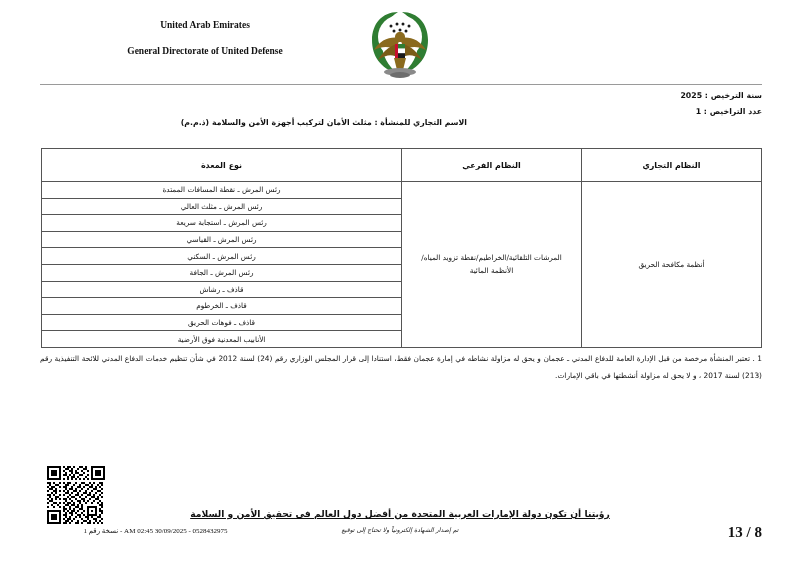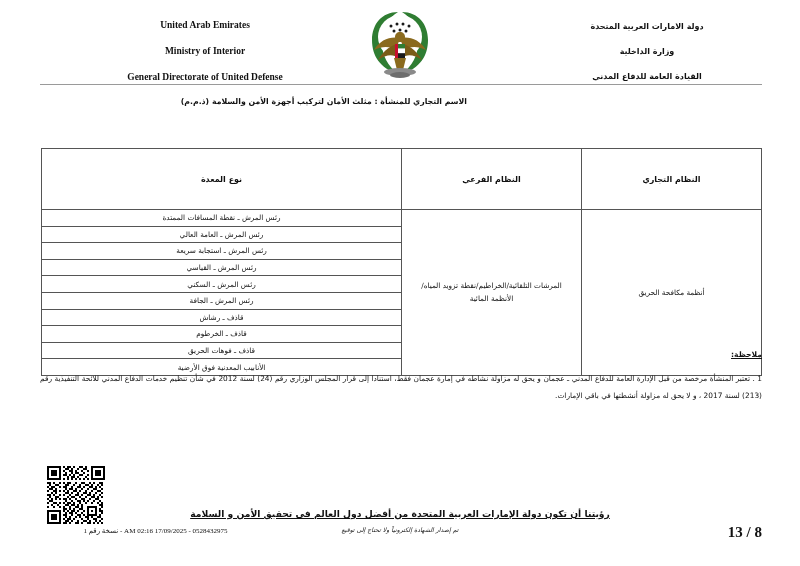--- a/index.html
+++ b/index.html
@@ -80,21 +80,21 @@
     font-weight: bold;
     font-size: 7.8px;
     line-height: 15.5px;
     color: #111;
   }
   .license-block div { white-space: nowrap; }
 
   .biz-name {
     position: absolute;
     right: 333px;
-    top: 94px;
+    top: 115px;
     direction: rtl;
     text-align: right;
     white-space: nowrap;
     font-family: "DejaVu Sans", "Liberation Sans", sans-serif;
     font-weight: bold;
     font-size: 7.8px;
     line-height: 15.5px;
     color: #111;
   }
 
@@ -115,21 +115,21 @@
     border: 1px solid #555;
     text-align: center;
     vertical-align: middle;
     font-family: "DejaVu Sans", "Liberation Sans", sans-serif;
     color: #111;
   }
   table.equip th {
     height: 28px;
     font-size: 8px;
     font-weight: bold;
-    padding: 16px 4px;
+    padding: 2px 4px;
   }
   table.equip td.equip-cell {
     height: 15.6px;
     font-size: 7.3px;
     font-weight: normal;
     padding: 0 4px;
     white-space: nowrap;
   }
   table.equip td.merged {
     font-size: 7.3px;
@@ -222,21 +222,20 @@
     color: #111;
   }
 </style>
 </head>
 <body>
 
 <div class="header">
 
   <div class="header-en">
     <div>United Arab Emirates</div>
-    <div>Ministry of Interior</div>
     <div>General Directorate of United Defense</div>
   </div>
 
   <div class="emblem">
     <svg viewBox="0 0 72 78" width="72" height="78">
 
       <path d="M34 8 C18 8 8 20 8 36 C8 52 16 64 34 70 C24 62 18 52 18 38 C18 24 24 14 34 8 Z" fill="#2f7d32"></path>
 
       <path d="M38 8 C54 8 64 20 64 36 C64 52 56 64 38 70 C48 62 54 52 54 38 C54 24 48 14 38 8 Z" fill="#2f7d32"></path>
 
@@ -265,30 +264,27 @@
       <rect x="34" y="49.2" width="7" height="4.8" fill="#1a1a1a"></rect>
       <rect x="31" y="40" width="3" height="14" fill="#c8102e"></rect>
 
       <path d="M30 54 L42 54 L39 66 L33 66 Z" fill="#8a6a1e"></path>
 
       <ellipse cx="36" cy="68" rx="16" ry="4" fill="#8a8a8a"></ellipse>
       <ellipse cx="36" cy="71" rx="10" ry="3" fill="#6d6d6d"></ellipse>
     </svg>
   </div>
 
-  <div class="header-ar">
-    <div>دولة الامارات العربية المتحدة</div>
-    <div>وزارة الداخلية</div>
-    <div>القيادة العامة للدفاع المدني</div>
-  </div>
 </div>
 
 <div class="hr-main"></div>
 
 <div class="license-block">
+  <div>سنة الترخيص : 2025</div>
+  <div>عدد التراخيص : 1</div>
 </div>
 
 <div class="biz-name">الاسم التجاري للمنشأة : مثلث الأمان لتركيب أجهزة الأمن والسلامة (ذ.م.م)</div>
 
 <div class="tbl-wrap">
   <table class="equip">
     <colgroup>
       <col class="col-main">
         <col class="col-sub">
         <col class="col-type">
@@ -300,21 +296,21 @@
         <th>نوع المعدة</th>
       </tr>
     </thead>
     <tbody>
       <tr>
         <td class="merged" rowspan="10">أنظمة مكافحة الحريق</td>
         <td class="merged" rowspan="10">المرشات التلقائية/الخراطيم/نقطة تزويد المياه/الأنظمة المائية</td>
         <td class="equip-cell">رئس المرش ـ نقطة المسافات الممتدة</td>
       </tr>
       <tr>
-        <td class="equip-cell">رئس المرش ـ العامة العالي</td>
+        <td class="equip-cell">رئس المرش ـ مثلث العالي</td>
       </tr>
       <tr>
         <td class="equip-cell">رئس المرش ـ استجابة سريعة</td>
       </tr>
       <tr>
         <td class="equip-cell">رئس المرش ـ القياسي</td>
       </tr>
       <tr>
         <td class="equip-cell">رئس المرش ـ السكني</td>
       </tr>
@@ -331,21 +327,20 @@
         <td class="equip-cell">قاذف ـ فوهات الحريق</td>
       </tr>
       <tr>
         <td class="equip-cell">الأنابيب المعدنية فوق الأرضية</td>
       </tr>
     </tbody>
   </table>
 </div>
 
 <div class="notes">
-  <div class="notes-title">ملاحظة:</div>
   <div class="note-item">1 . تعتبر المنشأة مرخصة من قبل الإدارة العامة للدفاع المدني ـ عجمان و يحق له مزاولة نشاطه في إمارة عجمان فقط، استنادا إلى قرار المجلس الوزاري رقم (24) لسنة 2012 في شأن تنظيم خدمات الدفاع المدني للائحة التنفيذية رقم (213) لسنة 2017 ، و لا يحق له مزاولة أنشطتها في باقي الإمارات.</div>
 </div>
 
 <div class="qr">
   <svg viewBox="0 0 29 29" width="58" height="58" shape-rendering="crispEdges">
     <rect width="29" height="29" fill="#ffffff"></rect>
     <g fill="#000000">
 
       <rect x="0" y="0" width="7" height="1"></rect>
         <rect x="0" y="6" width="7" height="1"></rect>
@@ -573,16 +568,16 @@
       <rect x="14" y="28" width="2" height="1"></rect>
         <rect x="17" y="28" width="1" height="1"></rect>
       <rect x="20" y="28" width="2" height="1"></rect>
         <rect x="23" y="28" width="1" height="1"></rect>
       <rect x="25" y="28" width="1" height="1"></rect>
         <rect x="27" y="28" width="1" height="1"></rect>
     </g>
   </svg>
 </div>
 
-<div class="stamp-line">0528432975 - 17/09/2025 02:16 AM - نسخة رقم 1</div>
+<div class="stamp-line">0528432975 - 30/09/2025 02:45 AM - نسخة رقم 1</div>
 <div class="vision">رؤيتنا أن تكون دولة الإمارات العربية المتحدة من أفضل دول العالم في تحقيق الأمن و السلامة</div>
 <div class="esign">تم إصدار الشهادة إلكترونياً ولا تحتاج إلى توقيع</div>
 <div class="pagenum">13 / 8</div>
 
 </body></html>

